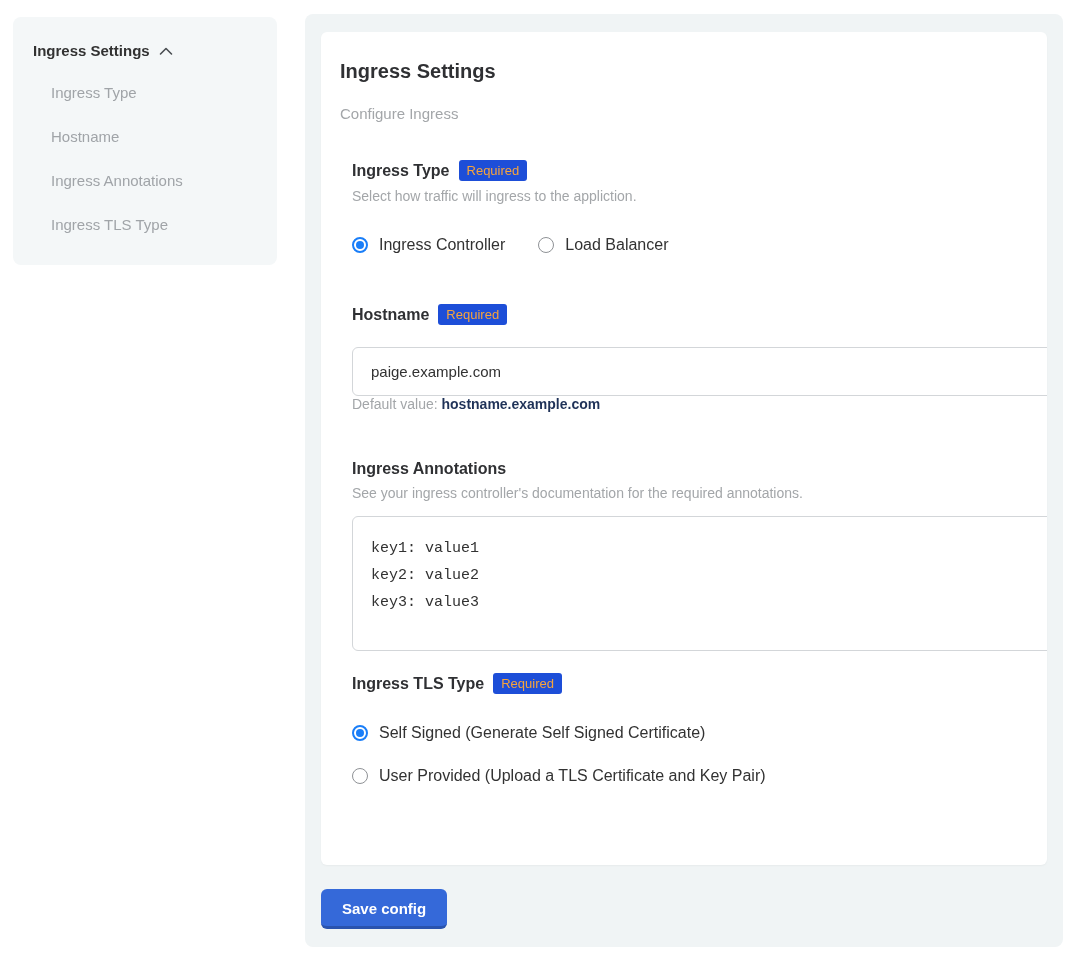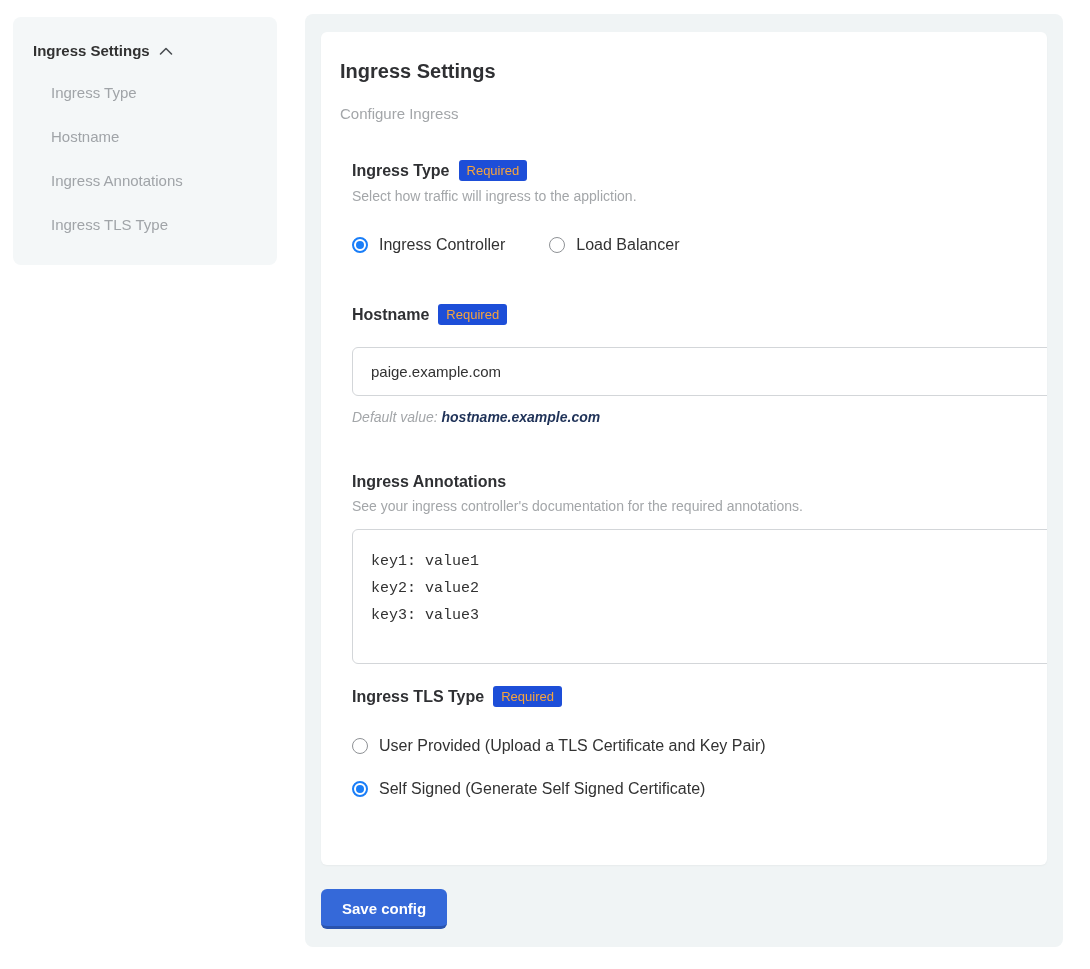--- a/index.html
+++ b/index.html
@@ -75,21 +75,21 @@
     border-radius: 3px;
   }
   .group-help {
     margin-top: 7px;
     font-size: 14px; color: #a3a6a9;
   }
 
   .g-ingress-type { margin-top: 38px; }
   .radio-row {
     margin-top: 32px;
-    display: flex; align-items: center; gap: 44px;
+    display: flex; align-items: center; gap: 33px;
   }
   .radio-option {
     display: flex; align-items: center; gap: 11px;
     cursor: pointer;
   }
   .radio-circle {
     width: 16px; height: 16px;
     border-radius: 50%;
     border: 1.5px solid #8f9296;
     background: #ffffff;
@@ -118,22 +118,22 @@
     border: 1px solid #d3d6d9;
     border-radius: 6px;
     padding: 0 18px;
     font-size: 15px;
     color: #323232;
     font-family: "Liberation Sans", sans-serif;
     background: #ffffff;
     outline: none;
   }
   .default-line {
-    margin-top: 13px;
-    font-size: 14px; color: #a3a6a9; font-style: italic;
+    margin-top: 0;
+    font-size: 14px; color: #a3a6a9;
   }
   .default-value {
     font-weight: 700;
     color: #1f3258;
   }
 
   .g-annotations { margin-top: 48px; }
   .textarea-input {
     display: block;
     margin-top: 15px;
@@ -232,25 +232,25 @@
 key3: value3</textarea>
     </div>
 
     <div class="form-group g-tls">
       <div class="group-head">
         <span class="group-label">Ingress TLS Type</span>
         <span class="required-badge">Required</span>
       </div>
       <div class="radio-stack">
         <div class="radio-option">
+          <span class="radio-circle selected"></span>
+          <span class="radio-label">Self Signed (Generate Self Signed Certificate)</span>
+        </div>
+        <div class="radio-option">
           <span class="radio-circle"></span>
           <span class="radio-label">User Provided (Upload a TLS Certificate and Key Pair)</span>
         </div>
-        <div class="radio-option">
-          <span class="radio-circle selected"></span>
-          <span class="radio-label">Self Signed (Generate Self Signed Certificate)</span>
-        </div>
       </div>
     </div>
   </section>
 
   <button class="save-button">Save config</button>
 </main>
 
 </body></html>

